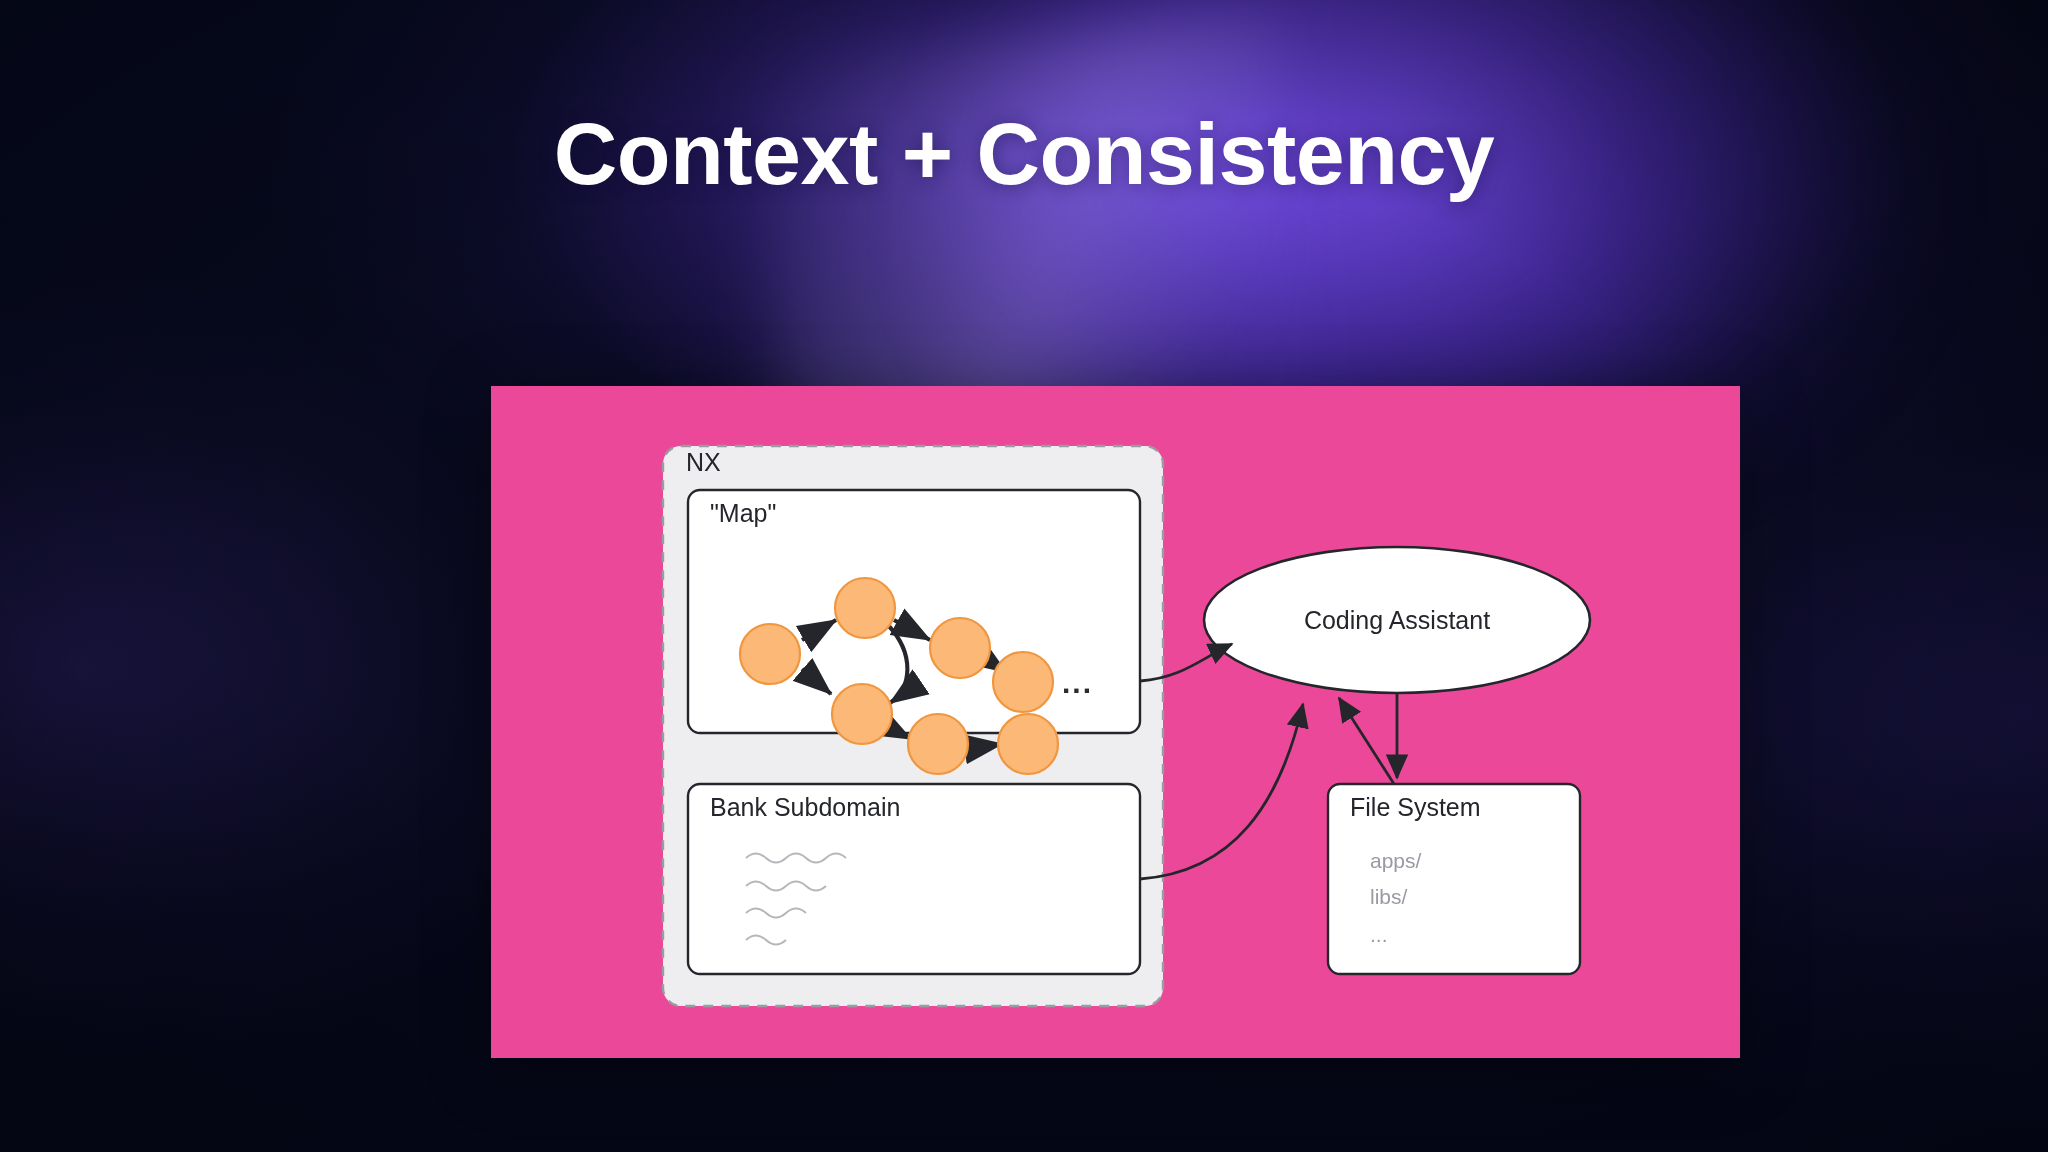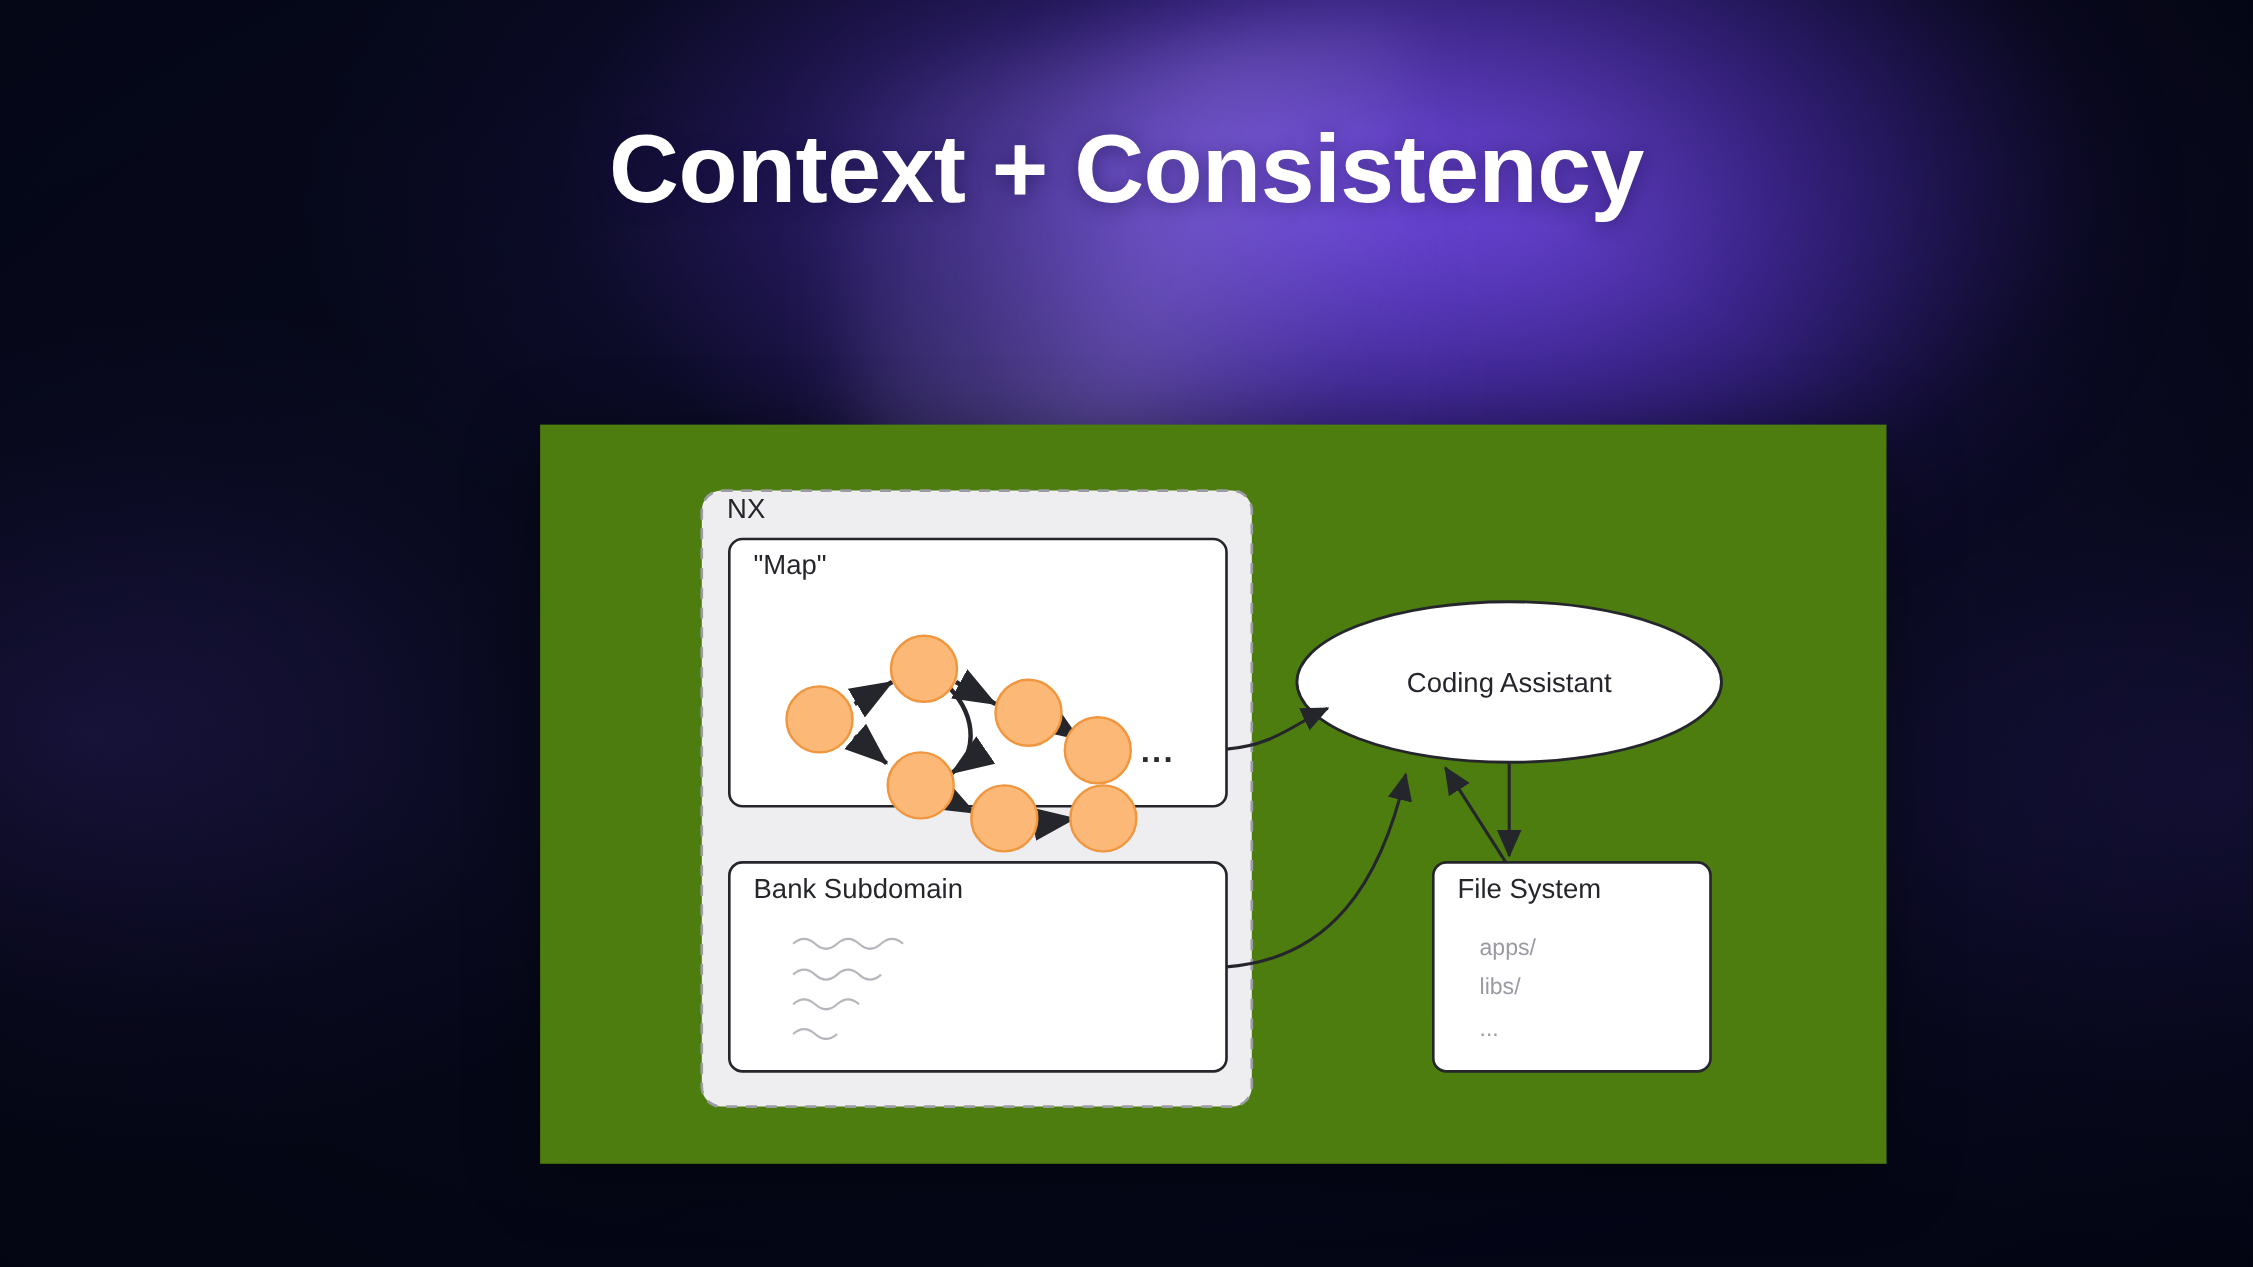--- a/index.html
+++ b/index.html
@@ -81,23 +81,24 @@
     text-shadow: 0 2px 16px rgba(20, 10, 60, 0.40);
   }
 
   
   .diagram-card {
     position: absolute;
     left: 491px;
     top: 386px;
     width: 1224px;
     height: 672px;
-    background: #4d7c0f;
+    background: #ec4899;
     z-index: 6;
     box-shadow: 0 10px 60px rgba(0,0,0,0.35);
+    padding-left: 25px;
   }
   .diagram-svg {
     display: block;
     width: 100%;
     height: 100%;
   }
   .d-label {
     font-family: "Liberation Sans", sans-serif;
     font-size: 25px;
     fill: #25262b;

